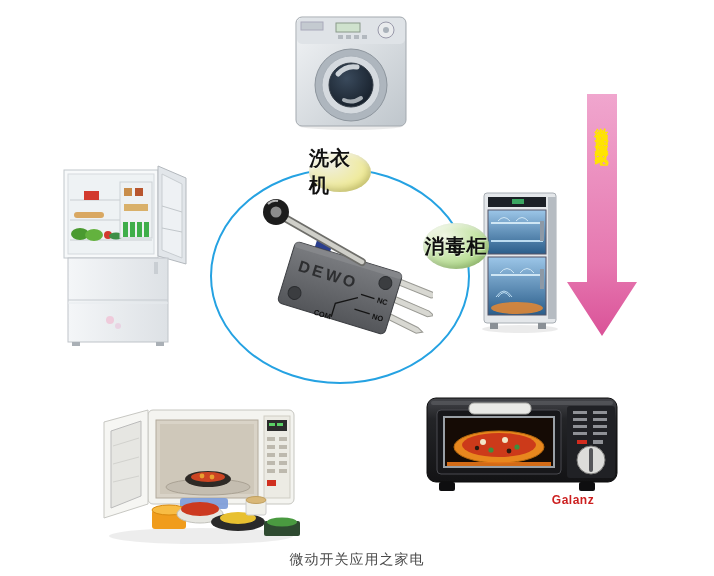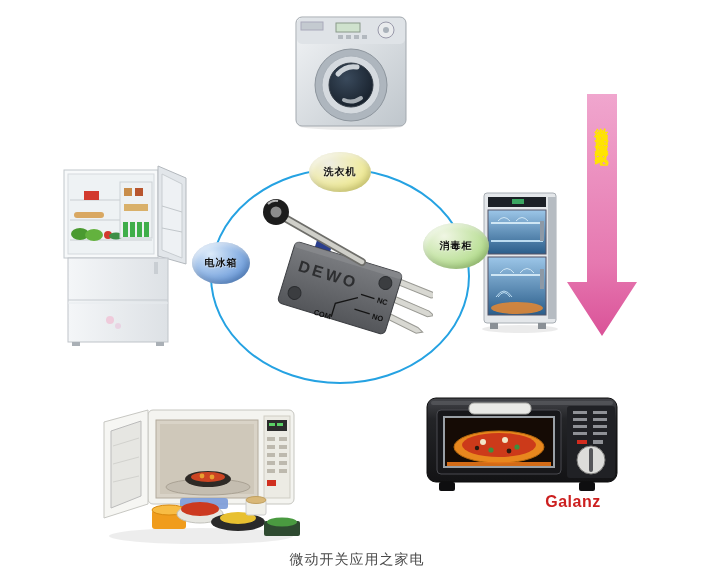--- a/index.html
+++ b/index.html
@@ -5,35 +5,35 @@
   html,body{margin:0;padding:0;background:#fff;}
   .stage{
     position:relative;width:714px;height:576px;background:#ffffff;overflow:hidden;
     font-family:"Liberation Sans","DejaVu Sans",sans-serif;
   }
   .abs{position:absolute;}
   
   .bubble{
     position:absolute;border-radius:50%;
     display:flex;align-items:center;justify-content:center;
-    font-weight:bold;font-size:10px;color:#101010;letter-spacing:1px;
+    font-weight:bold;font-size:20px;color:#101010;letter-spacing:1px;
     box-shadow:inset -2px -3px 6px rgba(0,0,0,.18), inset 2px 3px 5px rgba(255,255,255,.55);
     text-shadow:0.5px 0.5px 0 rgba(255,255,255,.45);
     z-index:6;
   }
   
   .arrow-text{
     position:absolute;left:589px;top:117px;width:26px;height:160px;
     writing-mode:vertical-rl;text-orientation:upright;
     font-weight:bold;font-size:14px;letter-spacing:3px;line-height:26px;
     z-index:4;
   }
   .galanz{
     position:absolute;left:538px;top:493px;width:70px;text-align:center;
-    font-weight:bold;font-size:16px;letter-spacing:.5px;z-index:3;
+    font-weight:bold;font-size:12px;letter-spacing:.5px;z-index:3;
   }
   .caption{
     position:absolute;left:0;top:551px;width:714px;text-align:center;
     font-size:14px;color:#4a4a4a;letter-spacing:1px;z-index:8;
   }
   svg{display:block;}
   .z1{z-index:1}.z2{z-index:2}.z3{z-index:3}.z7{z-index:7}
 </style>
 </head>
 <body>
@@ -240,23 +240,20 @@
   <svg class="abs z3" style="left:204px;top:161px" width="272" height="230" viewBox="0 0 272 230">
     <ellipse cx="136" cy="115" rx="129" ry="107" fill="none" stroke="#25a2e2" stroke-width="2"></ellipse>
   </svg>
 
   <div class="bubble" style="left: 309px; top: 152px; width: 62px; height: 40px; background: radial-gradient(at 32% 28%, rgb(239, 238, 227) 0%, rgb(239, 233, 130) 85%);">
     <span>洗衣机</span>
   </div>
   <div class="bubble" style="left: 423px; top: 223px; width: 66px; height: 46px; background: radial-gradient(at 32% 28%, rgb(240, 246, 228) 0%, rgb(169, 216, 126) 85%);">
     <span>消毒柜</span>
   </div>
-  <div class="bubble" style="left: 192px; top: 242px; width: 58px; height: 42px; background: radial-gradient(at 32% 28%, rgb(220, 235, 250) 0%, rgb(90, 143, 214) 85%);">
-    <span>电冰箱</span>
-  </div>
 
   <svg class="abs z7" style="left:248px;top:192px" width="185" height="158" viewBox="0 0 185 158">
     <defs>
       <linearGradient id="swB" x1="0" y1="0" x2="0" y2="1">
         <stop offset="0" stop-color="#7b7d81"></stop>
           <stop offset="1" stop-color="#54565a"></stop>
       </linearGradient>
     </defs>
     <g transform="rotate(17 92 96)">
 

